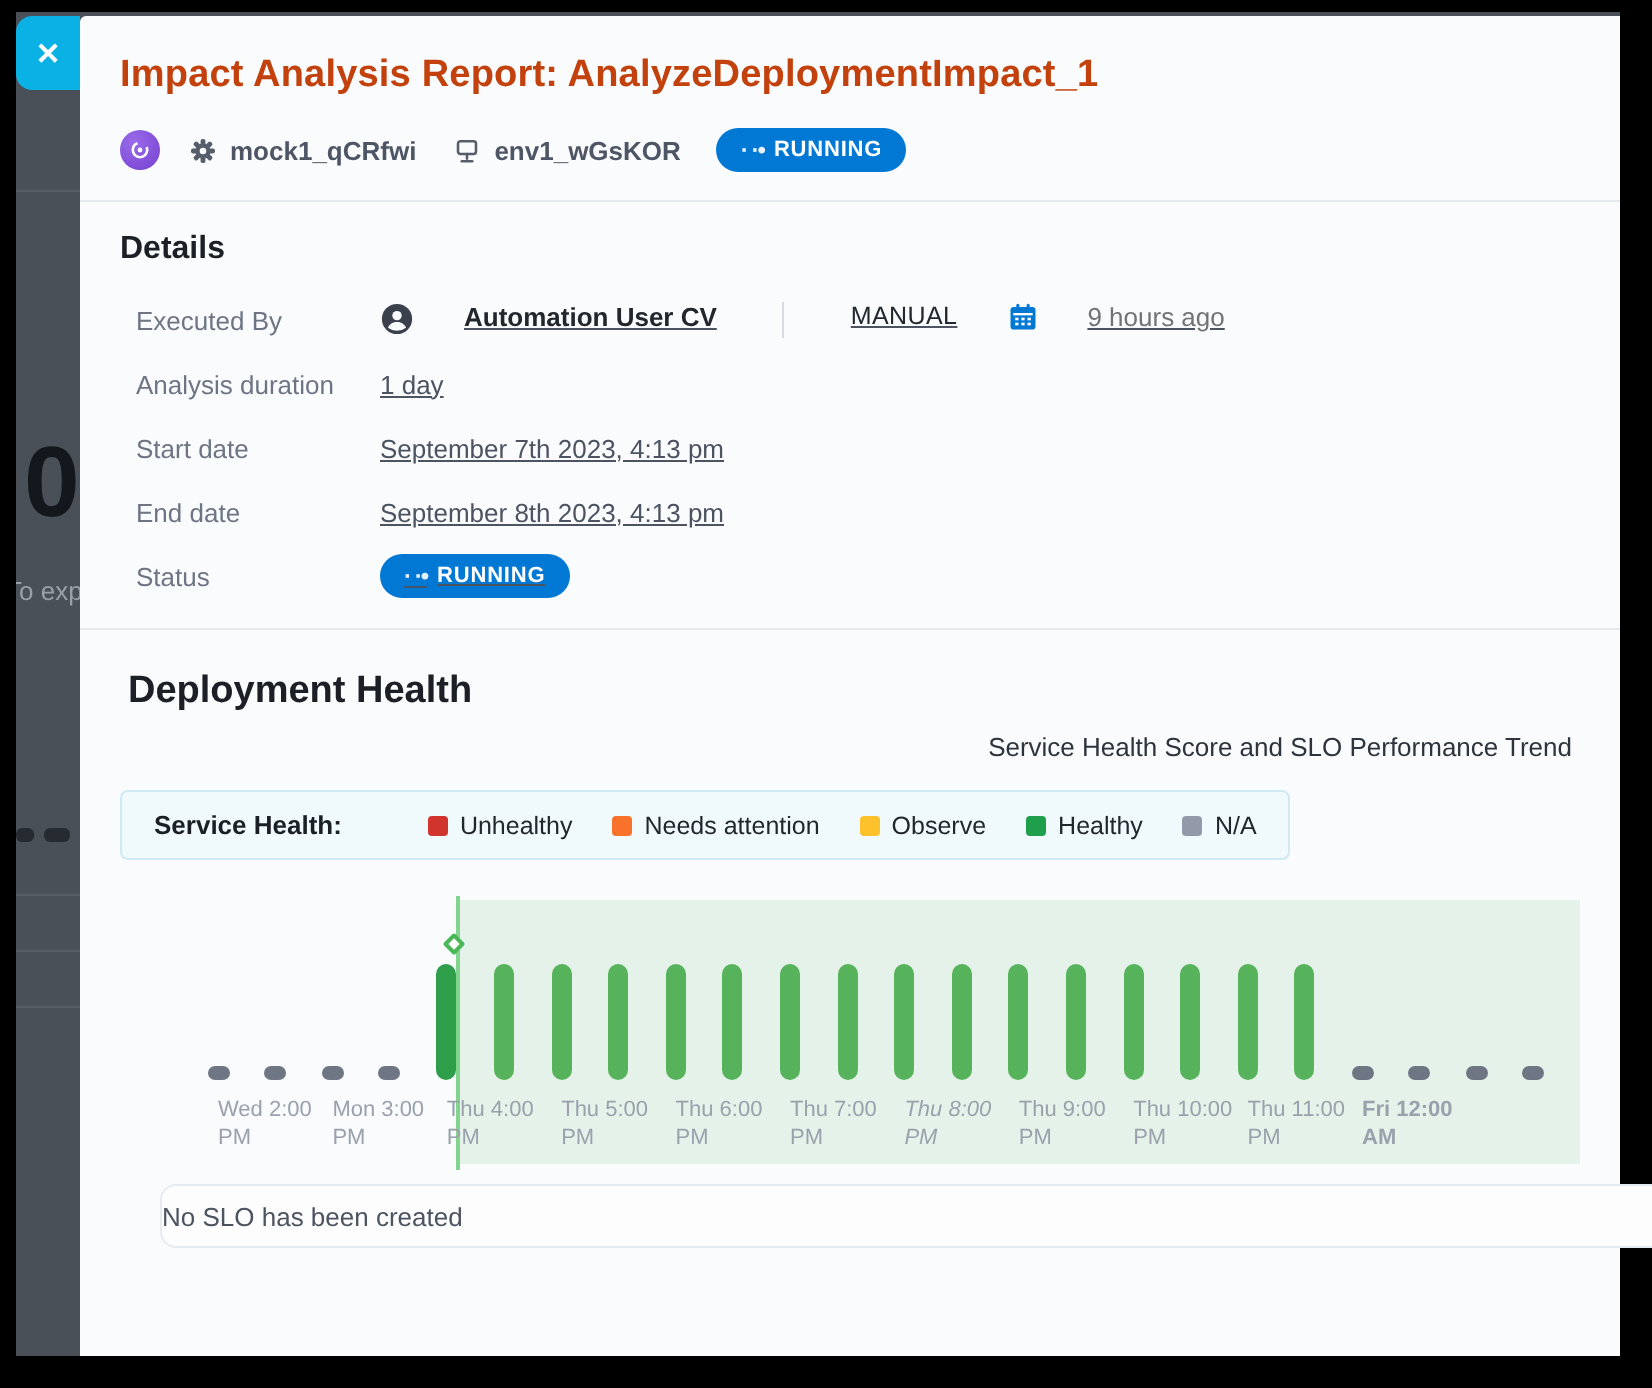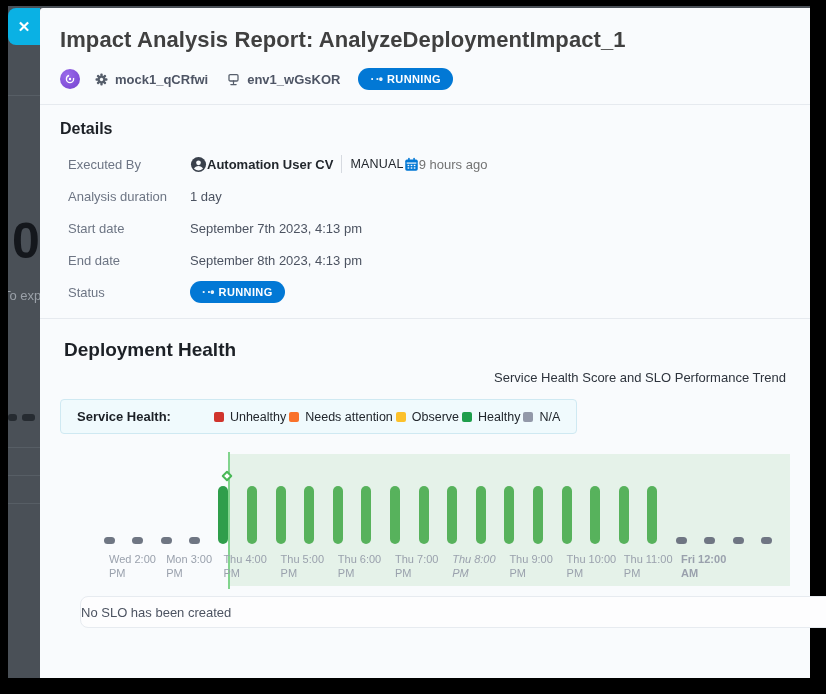--- a/index.html
+++ b/index.html
@@ -26,41 +26,41 @@
     background:#f9fbfd; border-radius:3px 0 0 0;
   }
   .close-btn {
     position:absolute; left:8px; top:8px; width:32px; height:37px;
     border:none; border-radius:8px 0 0 8px; background:#0ab1e4;
     color:#ffffff; font-size:15px; font-weight:700; cursor:pointer;
     display:flex; align-items:center; justify-content:center; padding:0;
   }
   .modal-header { border-bottom:1px solid #e6eaef; }
   .modal-header-inner { padding:19px 24px 14px 20px; }
-  .title { font-size:22px; font-weight:700; color:#404040; letter-spacing:.1px; }
+  .title { font-size:19px; font-weight:700; color:#c2410c; letter-spacing:.1px; }
   .meta-row { display:flex; align-items:center; margin-top:15px; }
   .meta-group { display:flex; align-items:center; gap:6px; margin-right:18px; font-size:13px; color:#4e5565; font-weight:600; }
   .avatar {
     width:20px; height:20px; border-radius:50%; margin-right:14px;
     background:radial-gradient(circle at 35% 30%, #9a6bea, #7440cf);
     display:flex; align-items:center; justify-content:center;
   }
   .badge {
     display:inline-flex; align-items:center; gap:5px;
     background:#0278d5; color:#fff; border-radius:12px;
     padding:4px 12px; font-size:11px; font-weight:700; letter-spacing:.4px;
   }
   .badge .pulse { font-size:12px; letter-spacing:-1px; opacity:.9; font-weight:700; }
   
   .details-section { border-bottom:1px solid #e6eaef; }
   .details-inner { padding:15px 24px 10px 20px; }
   .section-h { font-size:16px; font-weight:700; color:#1c2026; margin:0 0 10px 0; }
   .detail-row { display:flex; align-items:center; min-height:32px; padding-left:8px; font-size:13px; }
   .detail-label { width:122px; color:#6d7584; flex:none; }
-  .detail-value { color:#4c5361; display:flex; align-items:center; gap:0; }
+  .detail-value { color:#4c5361; display:flex; align-items:flex-start; gap:25px;text-decoration:underline; }
   .exec-user { font-weight:700; color:#22272d; }
   .v-divider { width:1px; height:18px; background:#d6dae0; margin:0 8px; }
   .trigger-type { color:#22272d; font-size:12.5px; letter-spacing:.2px; }
   .time-ago { color:#737373; }
   
   .health-inner { padding:16px 24px 0 20px; }
   .health-h { font-size:19px; font-weight:700; color:#1c2026; margin:4px; }
   .health-sub { font-size:13px; color:#2e343d; margin-top:9px;text-align:right; }
   .legend {
     display:inline-flex; align-items:center; gap:20px; margin-top:14px;
@@ -214,21 +214,21 @@
     </div>
   </div>
 
   <div>
     <div class="health-inner">
       <h3 class="health-h">Deployment Health</h3>
       <div class="health-sub">Service Health Score and SLO Performance Trend</div>
 
       <div class="legend">
         <span class="legend-title">Service Health:</span>
-        <span id="legend-items-mount" style="display:inline-flex;gap:3px;padding-left:23px;">
+        <span id="legend-items-mount" style="display:inline-flex;gap:20px;padding-left:23px;">
             <span class="legend-item">
     <span class="swatch" style="background: rgb(208, 52, 44);"></span>
     <span>Unhealthy</span>
   </span>
             <span class="legend-item">
     <span class="swatch" style="background: rgb(249, 114, 43);"></span>
     <span>Needs attention</span>
   </span>
             <span class="legend-item">
     <span class="swatch" style="background: rgb(252, 193, 43);"></span>

